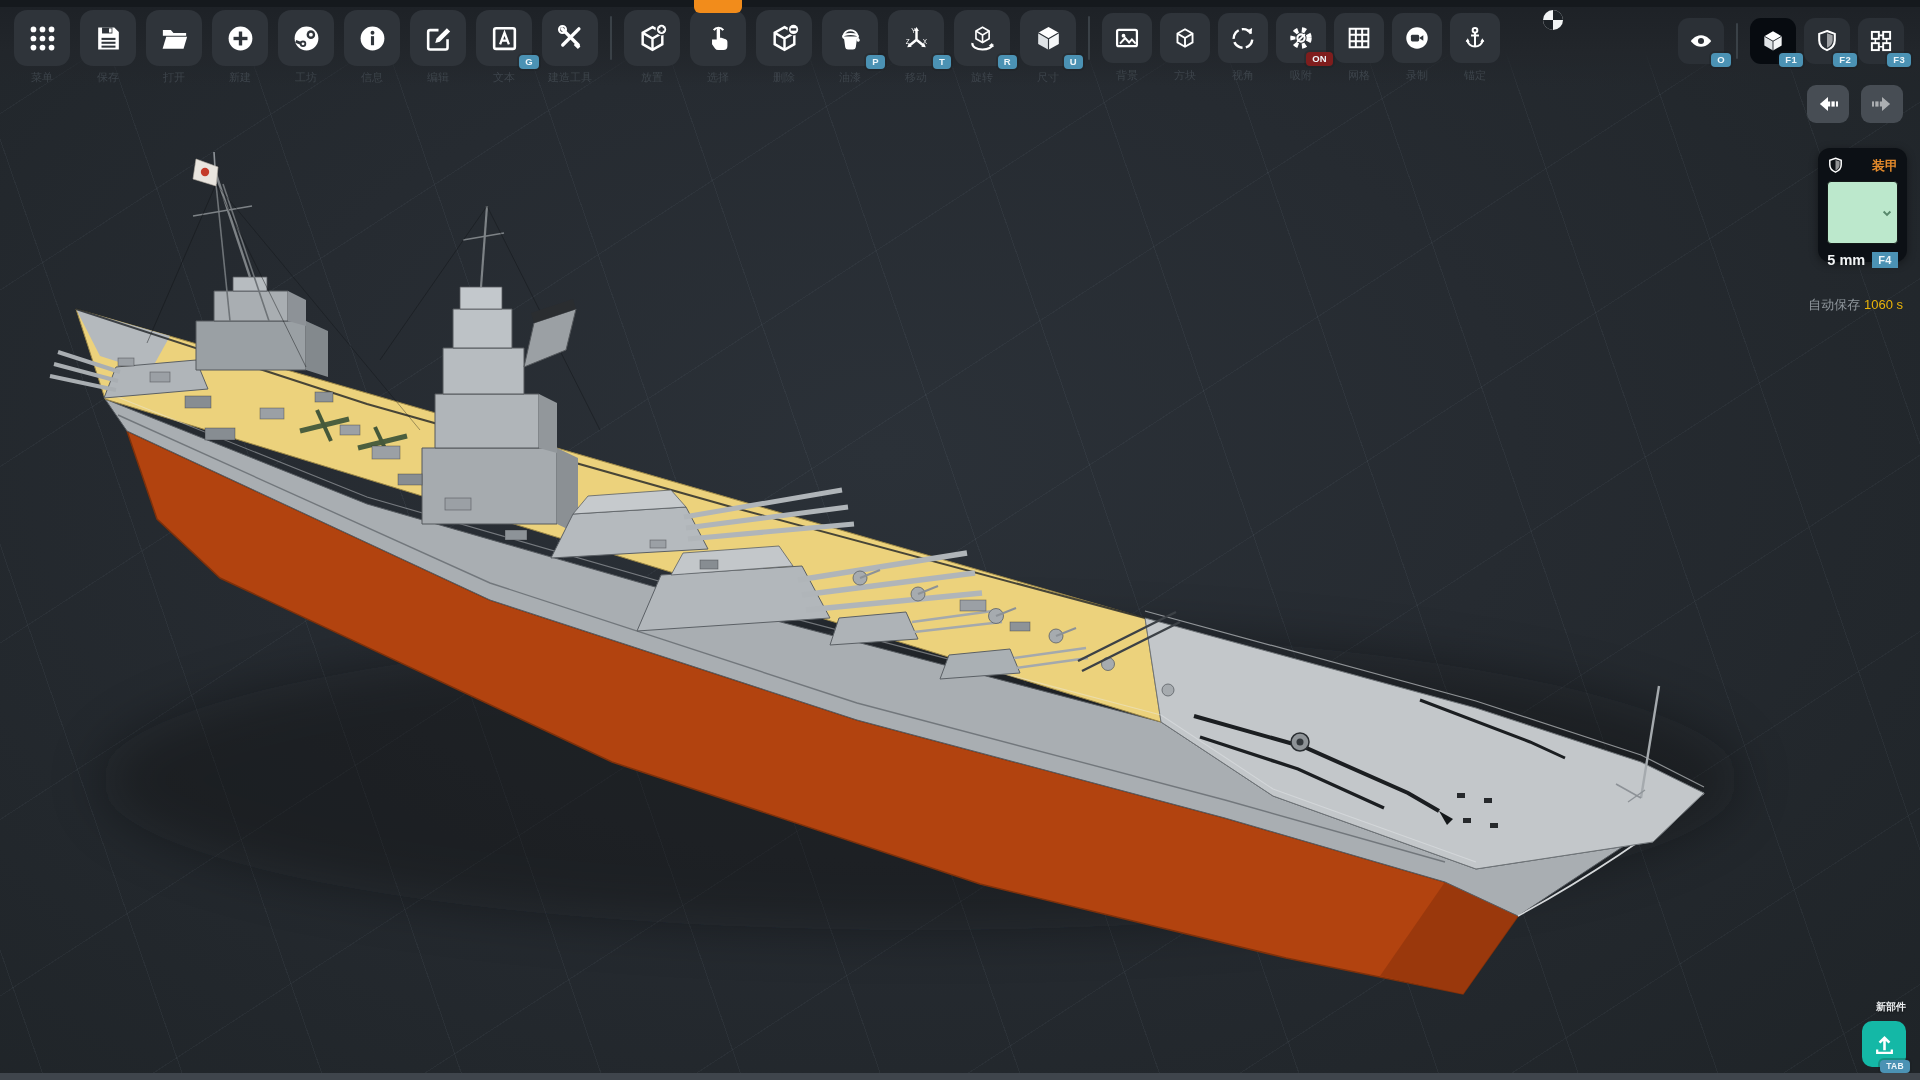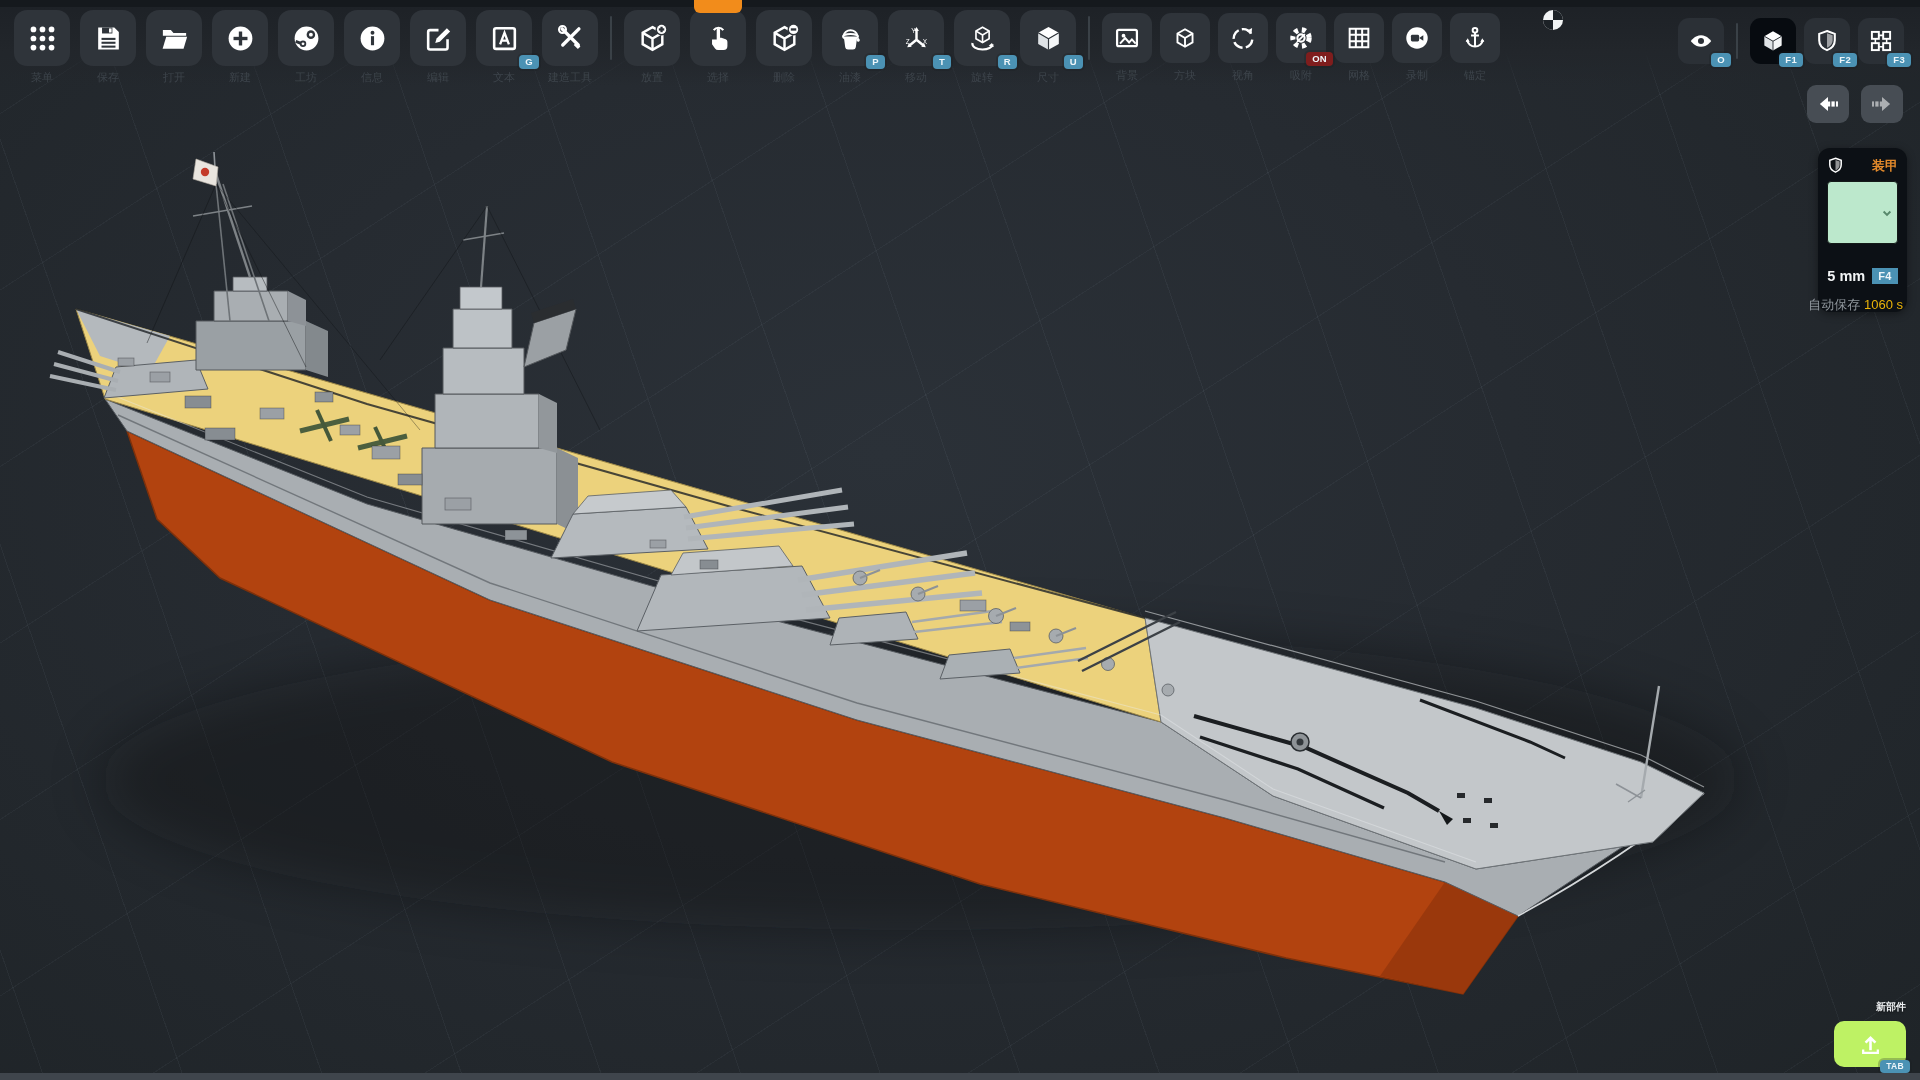--- a/index.html
+++ b/index.html
@@ -47,40 +47,40 @@
   .nav-sphere{position:absolute;left:1541px;top:8px;width:24px;height:24px;cursor:pointer;}
 
   
   .history{position:absolute;right:17px;top:85px;display:flex;gap:12px;}
   .hist-btn{width:42px;height:38px;border-radius:9px;background:#474d54;border:none;cursor:pointer;
     display:flex;align-items:center;justify-content:center;padding:0;}
   .hist-btn svg{width:26px;height:26px;}
   .hist-btn.dim svg{opacity:.55;}
 
   
-  .armor-panel{position:absolute;left:1818px;top:148px;width:89px;height:164px;
+  .armor-panel{position:absolute;left:1818px;top:148px;width:89px;height:114px;
     background:#0c1015;border-radius:12px;box-shadow:0 2px 8px rgba(0,0,0,.4);}
   .ap-head{display:flex;align-items:center;justify-content:space-between;padding:8px 9px 4px 8px;}
   .ap-head svg{width:19px;height:19px;}
   .ap-title{color:#e2892b;font-size:13px;font-weight:bold;}
   .ap-swatch{position:relative;margin:2px 9px 0 9px;height:61px;background:#bce8cc;
     border-radius:4px;border:1px solid #141a18;cursor:pointer;}
   .ap-swatch svg{position:absolute;right:1px;top:50%;transform:translateY(-50%);width:18px;height:18px;}
-  .ap-foot{display:flex;align-items:center;justify-content:center;gap:7px;margin-top:24px;}
+  .ap-foot{display:flex;align-items:center;justify-content:center;gap:7px;margin-top:8px;}
   .ap-value{color:#f2f4f5;font-size:14.5px;font-weight:bold;}
   .pill{background:#4b92b4;color:#eef6fa;font-size:11px;font-weight:bold;line-height:1;
     padding:2.5px 6px;border-radius:0;letter-spacing:.3px;}
   .autosave{position:absolute;right:17px;top:296px;font-size:13px;color:#8f969c;}
   .autosave .num{color:#eab308;}
 
   
   .newpart{position:absolute;right:14px;top:1000px;text-align:right;}
   .np-label{color:#eceff1;font-size:10px;font-weight:bold;text-shadow:0 1px 2px rgba(0,0,0,.6);}
-  .np-btn{position:relative;margin-top:7px;width:72px;height:46px;border-radius:10px;
-    background:#bef264;border:none;cursor:pointer;display:inline-flex;align-items:center;justify-content:center;}
+  .np-btn{position:relative;margin-top:7px;width:44px;height:46px;border-radius:10px;
+    background:#14b8a6;border:none;cursor:pointer;display:inline-flex;align-items:center;justify-content:center;}
   .np-btn svg{width:27px;height:27px;}
   .np-btn .badge{right:-4px;bottom:-6px;font-size:8.5px;}
 
   .bottom-strip{position:absolute;left:0;right:0;bottom:0;height:7px;background:#3f454c;}
 </style>
 </head>
 <body>
 
 <div class="viewport">
   <div class="gridlayer grid-a"></div>

